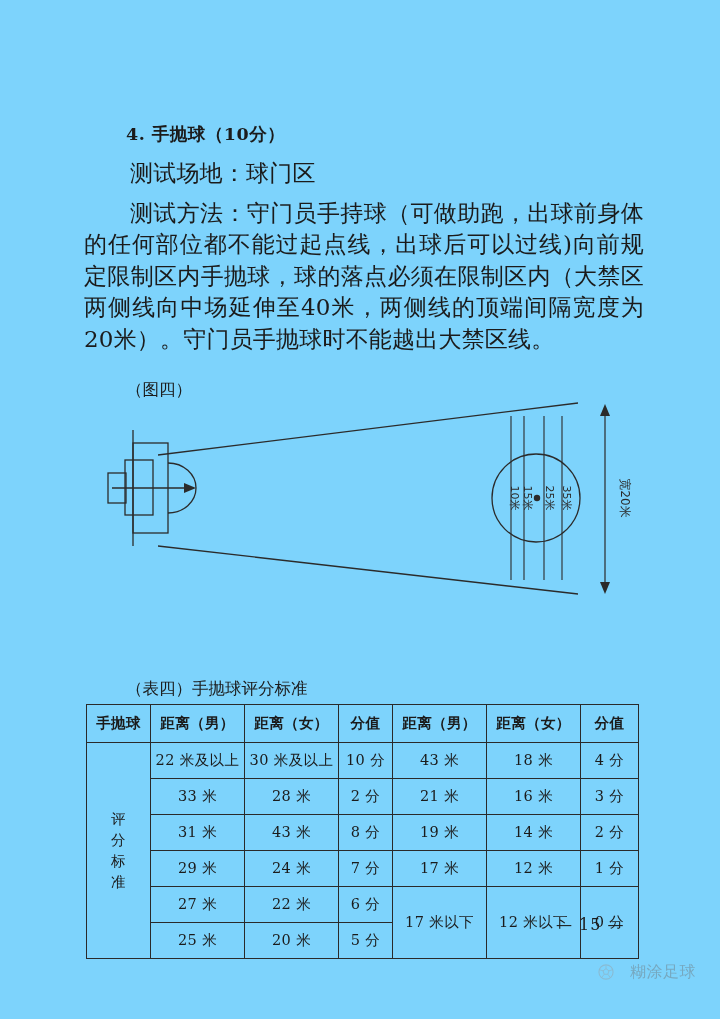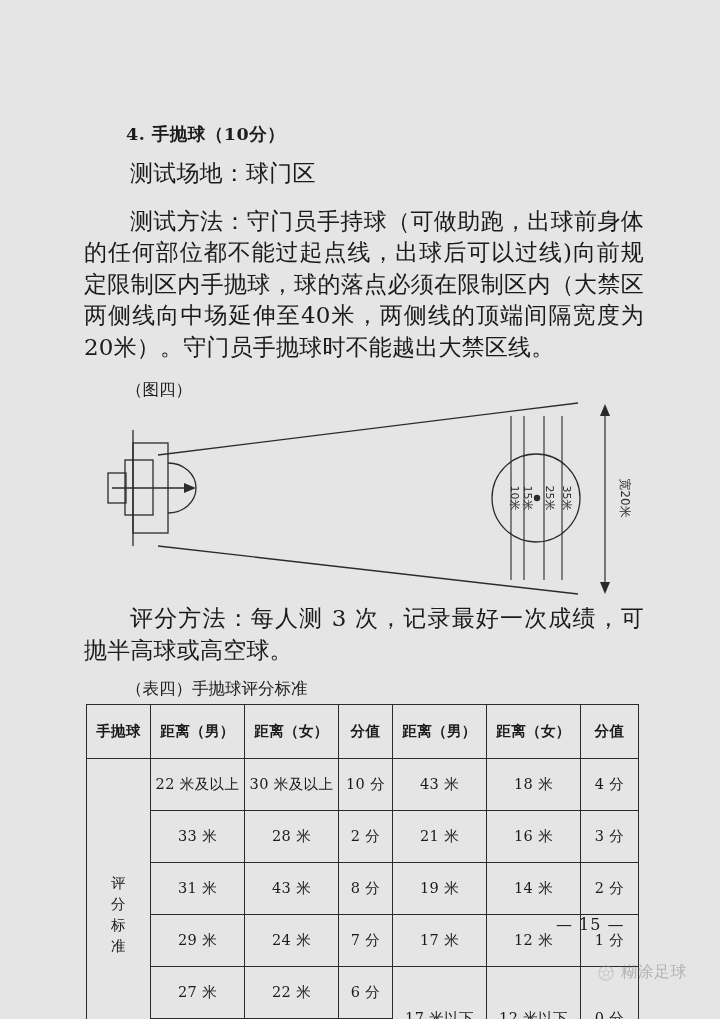--- a/index.html
+++ b/index.html
@@ -13,21 +13,21 @@
     height: 1019px;
     position: relative;
     font-family: "DejaVu Serif", "Liberation Serif", serif;
     color: #1b1b1b;
     overflow: hidden;
   }
 
   .page {
     position: absolute;
     inset: 0;
-    background: #e5e5e5;
+    background: #7dd3fc;
   }
 
   
   .section-heading {
     position: absolute;
     left: 126px;
     top: 122px;
     font-size: 17.5px;
     font-weight: bold;
     letter-spacing: 0.5px;
@@ -46,21 +46,21 @@
     line-height: 31.5px;
     text-align: justify;
     text-justify: inter-ideograph;
     margin: 0;
     letter-spacing: 0.2px;
   }
   .para.indent {
     text-indent: 2em;
   }
   .para + .para {
-    margin-top: 16px;
+    margin-top: 8px;
   }
   .lbl-venue { padding-left: 2em; }
 
   
   .fig-caption {
     position: absolute;
     left: 126px;
     top: 379px;
     font-size: 16.5px;
     white-space: nowrap;
@@ -108,21 +108,21 @@
     width: 552px;
     table-layout: fixed;
     font-size: 14.5px;
   }
   table.score-table th,
   table.score-table td {
     border: 1px solid #2a2a2a;
     text-align: center;
     vertical-align: middle;
     height: 27px;
-    padding: 12px 2px;
+    padding: 4px 2px;
     font-weight: normal;
     letter-spacing: 0.4px;
   }
   table.score-table thead th {
     font-weight: bold;
     height: 29px;
   }
   td.rowlabel {
     font-size: 14.5px;
     line-height: 21px;
@@ -148,22 +148,21 @@
     letter-spacing: 1px;
     white-space: nowrap;
   }
 
   
   .watermark {
     position: absolute;
     left: 596px;
     top: 962px;
     display: flex;
-    align-items: center;
-    gap: 5px;
+    gap: 14px;
     opacity: 0.42;
   }
   .watermark-logo {
     width: 20px;
     height: 20px;
     flex: none;
   }
   .watermark-text {
     font-size: 16px;
     color: #6e6e6e;
@@ -229,23 +228,20 @@
 
       <g stroke="#2b2b2b" stroke-width="1.2" fill="none">
         <line x1="505" y1="14" x2="505" y2="188"></line>
       </g>
       <polygon points="505,6 500,18 510,18" fill="#2b2b2b" stroke="none"></polygon>
       <polygon points="505,196 500,184 510,184" fill="#2b2b2b" stroke="none"></polygon>
       <text class="v-label" x="521" y="100" font-size="12" fill="#2b2b2b" text-anchor="middle" transform="rotate(90 521 100)">宽20米</text>
     </svg>
   </div>
 
-  <div class="score-block">
-    <p class="para indent">评分方法：每人测 3 次，记录最好一次成绩，可抛半高球或高空球。</p>
-  </div>
 
   <div class="table-caption">（表四）手抛球评分标准</div>
 
   <div class="table-wrap">
     <table class="score-table">
       <colgroup>
         <col class="c0">
           <col class="c1">
           <col class="c2">
           <col class="c3">

